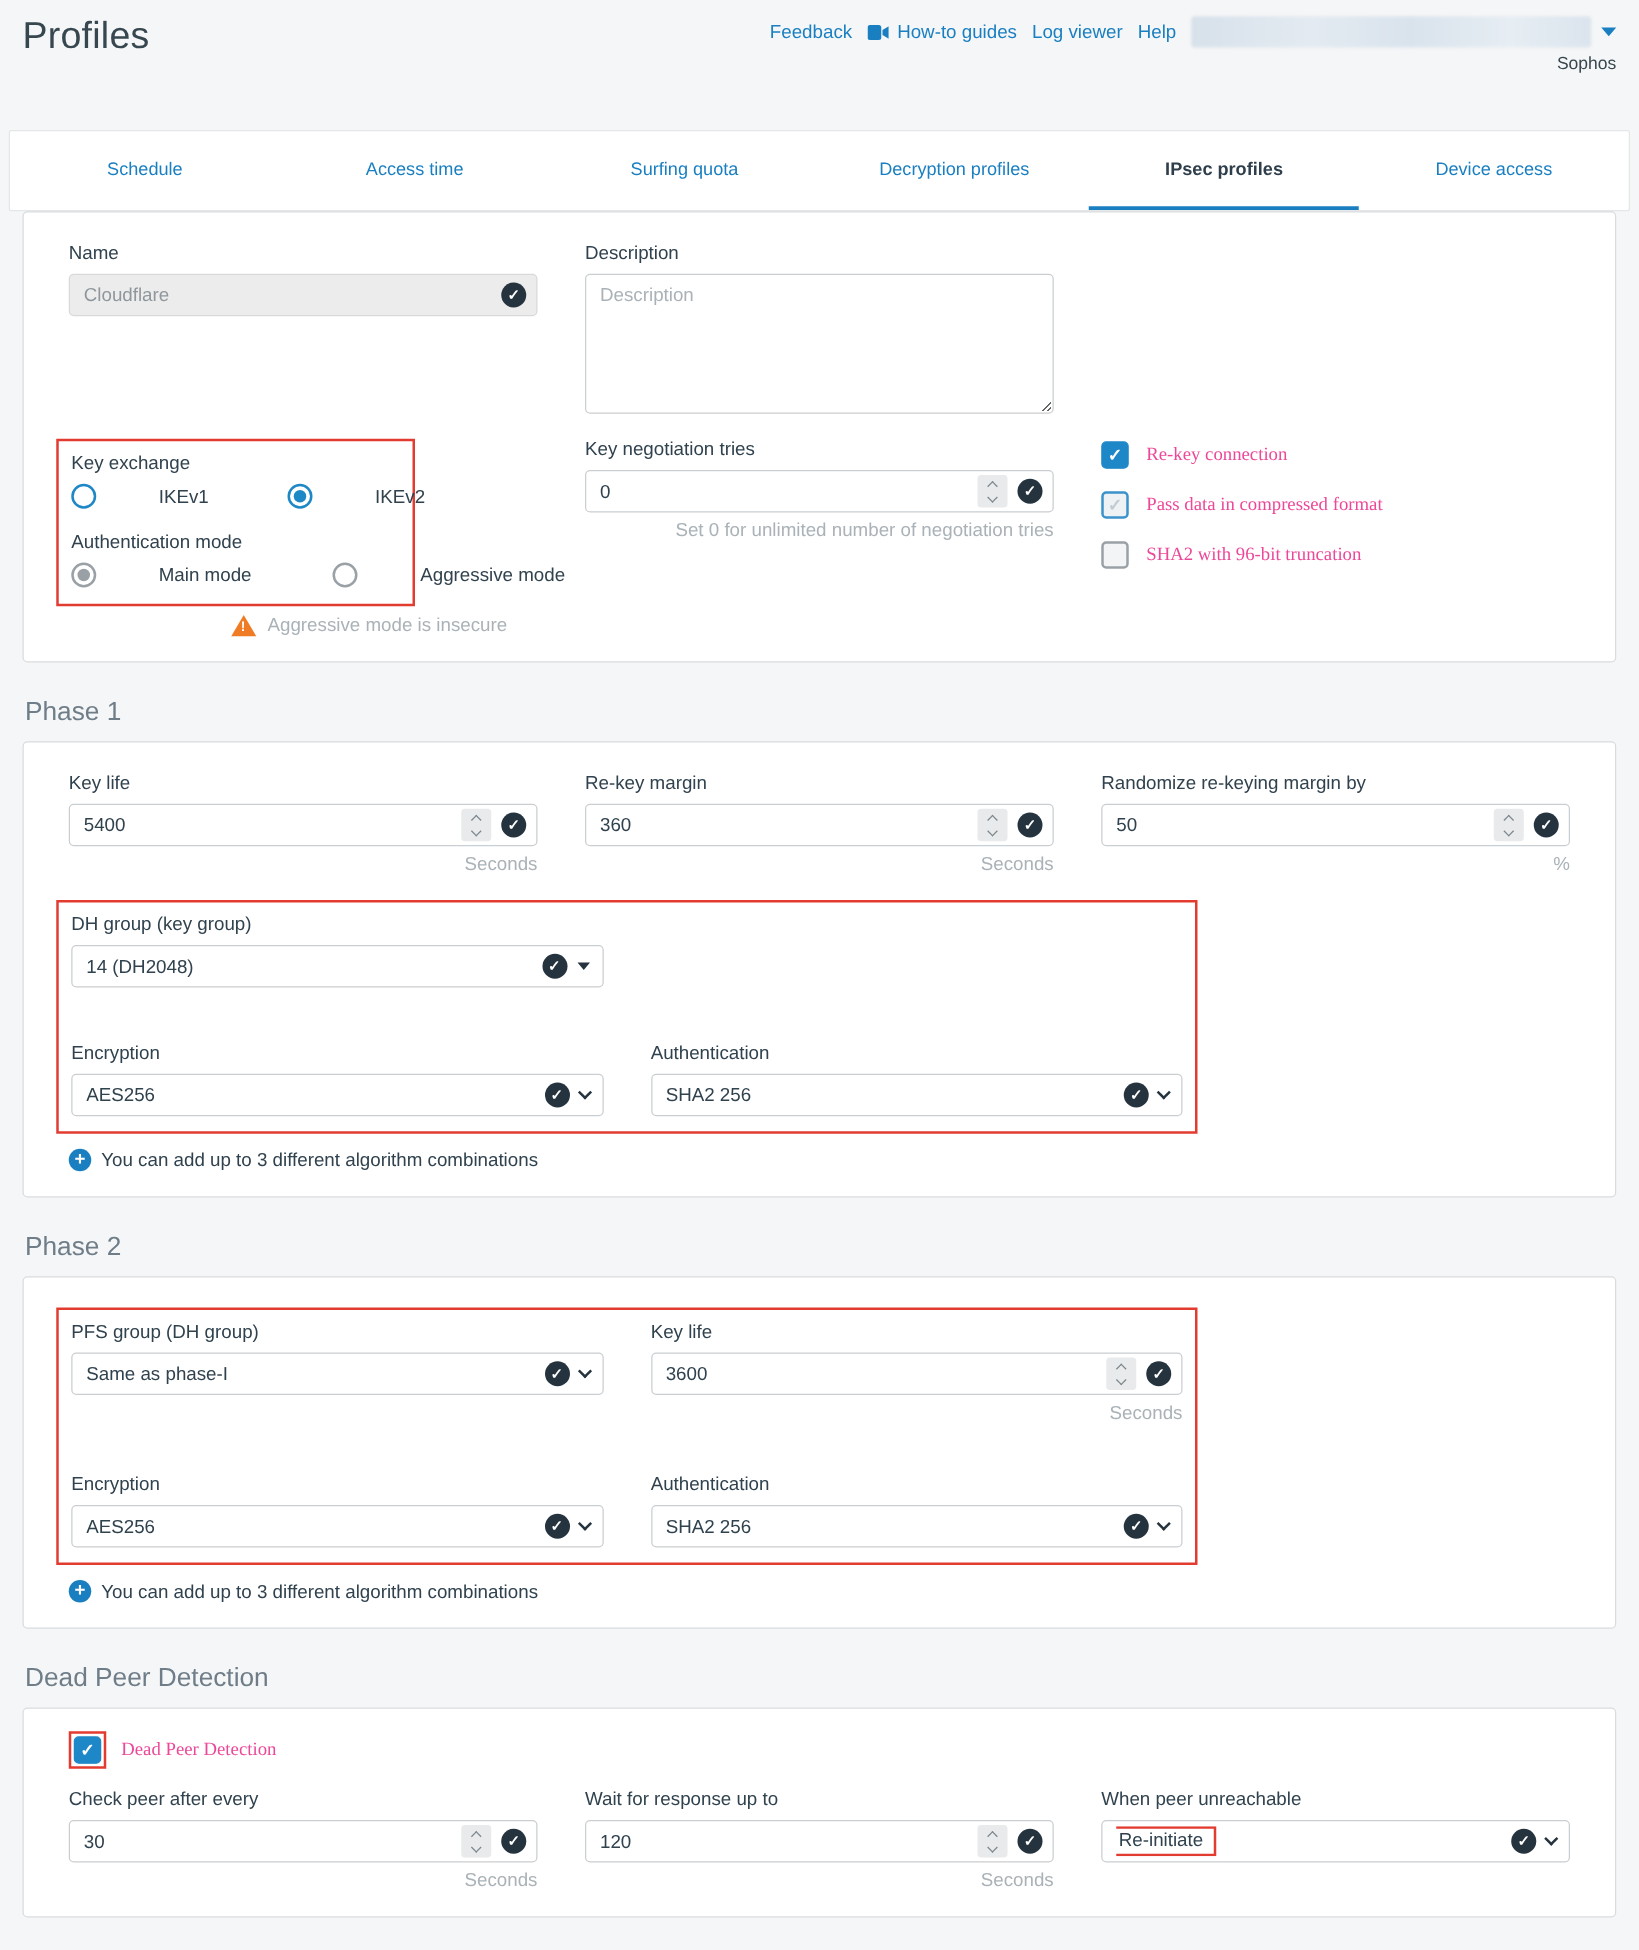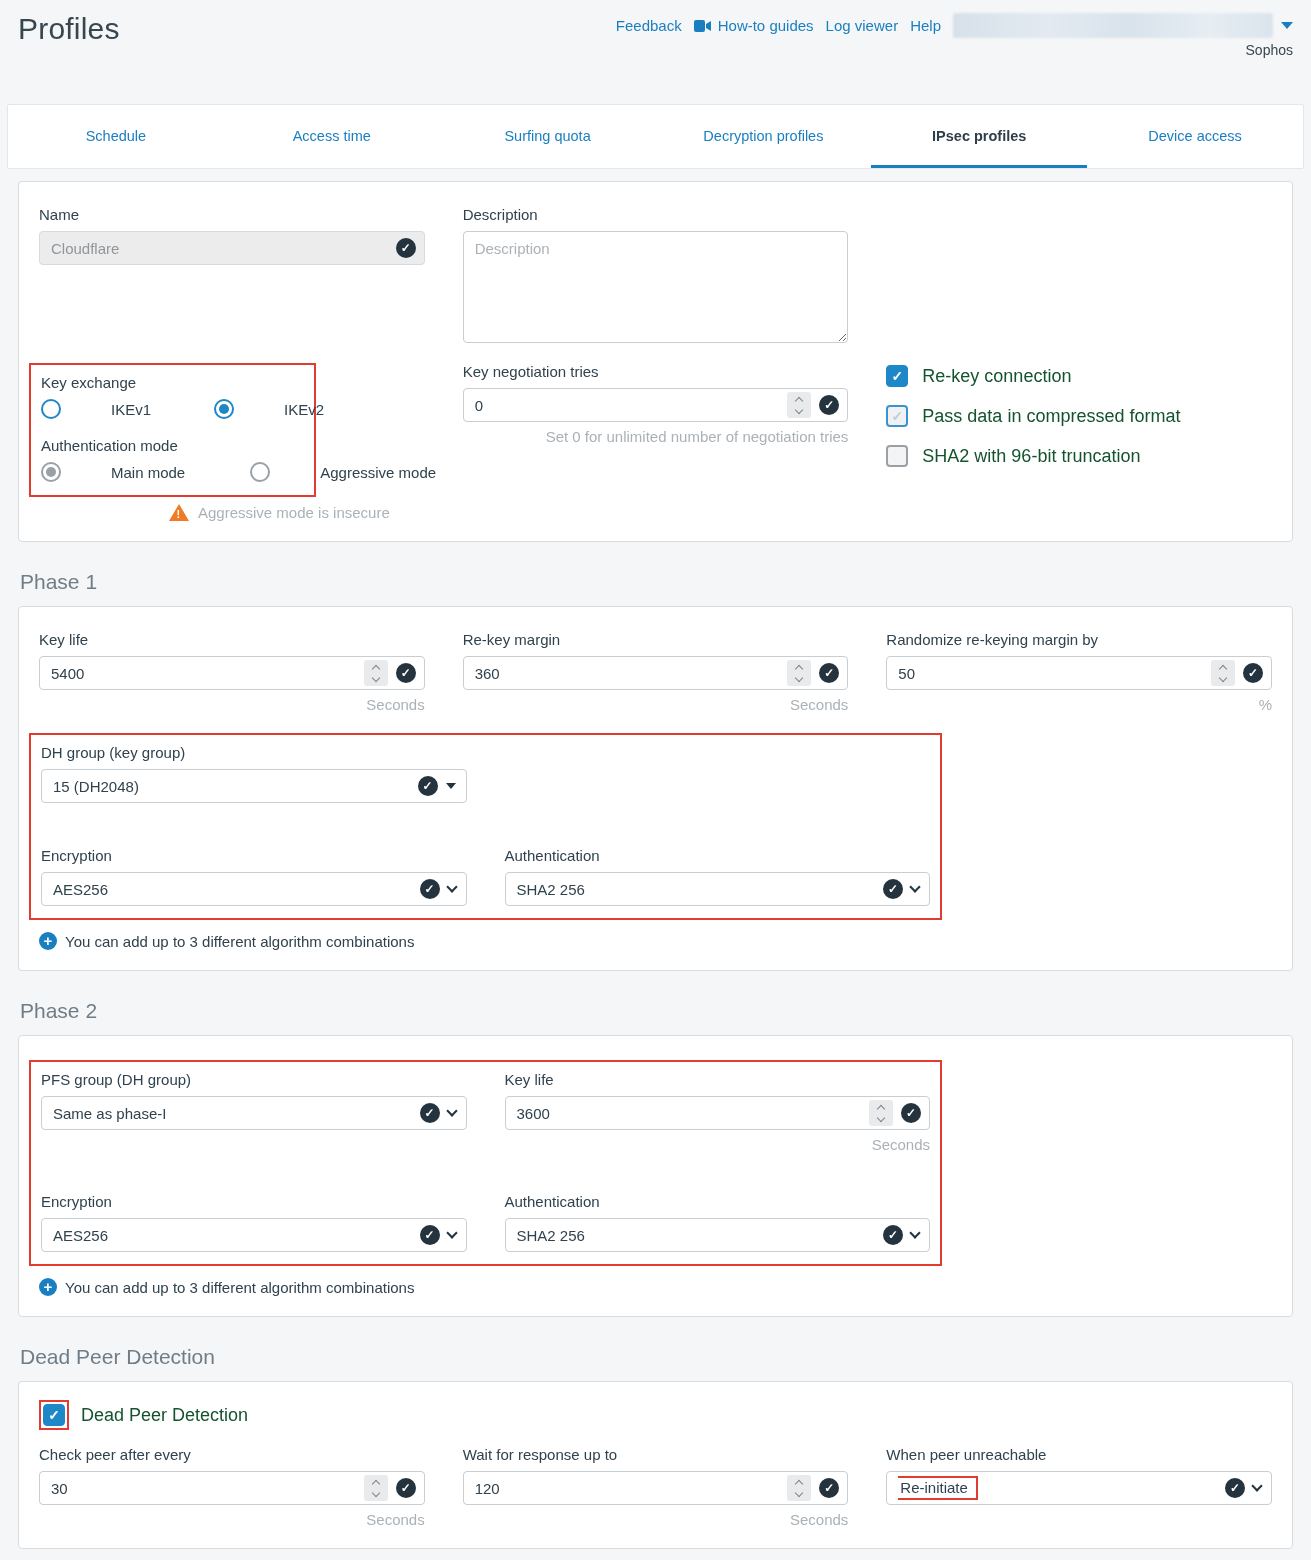--- a/index.html
+++ b/index.html
@@ -18,21 +18,21 @@
   .caret-blue { width:0; height:0; border-left:6px solid transparent; border-right:6px solid transparent; border-top:7px solid #1a7fc1; }
   .brand { position:absolute; top:42px; right:18px; font-size:14px; color:#37474f; }
 
   
   .tabbar { display:flex; margin:0 7px; height:65px; background:#fff; border:1px solid #e4e6e8; border-radius:2px; }
   .tab { flex:1; display:flex; align-items:center; justify-content:center; font-size:14.5px; color:#1a7fc1; cursor:pointer; border-bottom:3px solid transparent; padding-top:2px; }
   .tab.active { color:#2e3e4a; font-weight:600; border-bottom-color:#1a7fc1; }
 
   
   .section-heading { font-size:21px; font-weight:400; color:#6f7d88; margin:28px 0 11px 20px; }
-  .card { margin:12px 18px; background:#fff; border:1px solid #d9dcde; border-radius:4px; padding:24px 20px 20px; }
+  .card { margin:0 18px; background:#fff; border:1px solid #d9dcde; border-radius:4px; padding:24px 36px 20px; }
 
   .grid3 { display:grid; grid-template-columns:repeat(3,1fr); column-gap:38px; row-gap:20px; }
   .grid2 { display:grid; grid-template-columns:repeat(2,1fr); column-gap:38px; }
 
   .lbl { font-size:15px; color:#30424e; margin-bottom:8px; }
   .field { display:flex; align-items:center; gap:8px; height:34px; padding:0 8px 0 11px; border:1px solid #c9ced2; border-radius:4px; background:#fff; cursor:pointer; }
   .field .val { flex:1; font-size:15px; color:#30424e; white-space:nowrap; overflow:hidden; }
   .field.disabled { background:#ececec; border-color:#d9d9d9; }
   .field.disabled .val { color:#8f979c; }
   .unit, .help { text-align:right; color:#aab2b7; font-size:15px; margin-top:6px; }
@@ -56,21 +56,21 @@
   .radio.gray .dot { background:#9aa1a6; }
   .rlbl { font-size:15px; color:#30424e; margin:0 0 0 11px; white-space:nowrap; }
 
   
   .checkcol { display:flex; flex-direction:column; gap:18px; padding-top:2px; }
   .checkrow { display:flex; align-items:center; gap:14px; }
   .cb { flex:none; width:22px; height:22px; border-radius:4px; display:inline-flex; align-items:center; justify-content:center; font-size:14px; font-weight:bold; cursor:pointer; }
   .cb.checked { background:#1e87c8; border:1px solid #1e87c8; color:#fff; }
   .cb.faint { background:#eef2f5; border:2px solid #3c93cc; color:#c3ccd2; }
   .cb.empty { background:#f3f4f5; border:2px solid #9aa1a6; color:transparent; }
-  .cblbl { font-size:18px; color:#14532d; }
+  .cblbl { font-size:15px; color:#ec4899;font-family:Liberation Serif, serif; }
 
   
   .redbox { border:2px solid #e23b30; }
   .redbox.kx { width:287px; margin-left:-10px; padding:9px 4px 13px 10px; }
   .redbox.wide { width:913px; margin-left:-10px; margin-top:20px; padding:9px 10px 12px 10px; }
   .mt44 { margin-top:44px; }
   .mt40 { margin-top:40px; }
 
   .warnrow { display:flex; align-items:center; gap:9px; margin:7px 0 0 130px; }
   .warn { position:relative; width:0; height:0; border-left:10px solid transparent; border-right:10px solid transparent; border-bottom:17px solid #ef7c24; }
@@ -242,21 +242,21 @@
         </div>
         <div class="unit">%</div>
       </div>
     </div>
 
     <div class="redbox wide">
       <div class="grid2">
         <div>
           <div class="lbl">DH group (key group)</div>
           <div class="field">
-            <span class="val">15 (DH2048)</span>
+            <span class="val">14 (DH2048)</span>
             <span class="chk">✓</span>
             <span class="caret-dk"></span>
           </div>
         </div>
         <div></div>
         <div class="mt44">
           <div class="lbl">Encryption</div>
           <div class="field">
             <span class="val">AES256</span>
             <span class="chk">✓</span>

